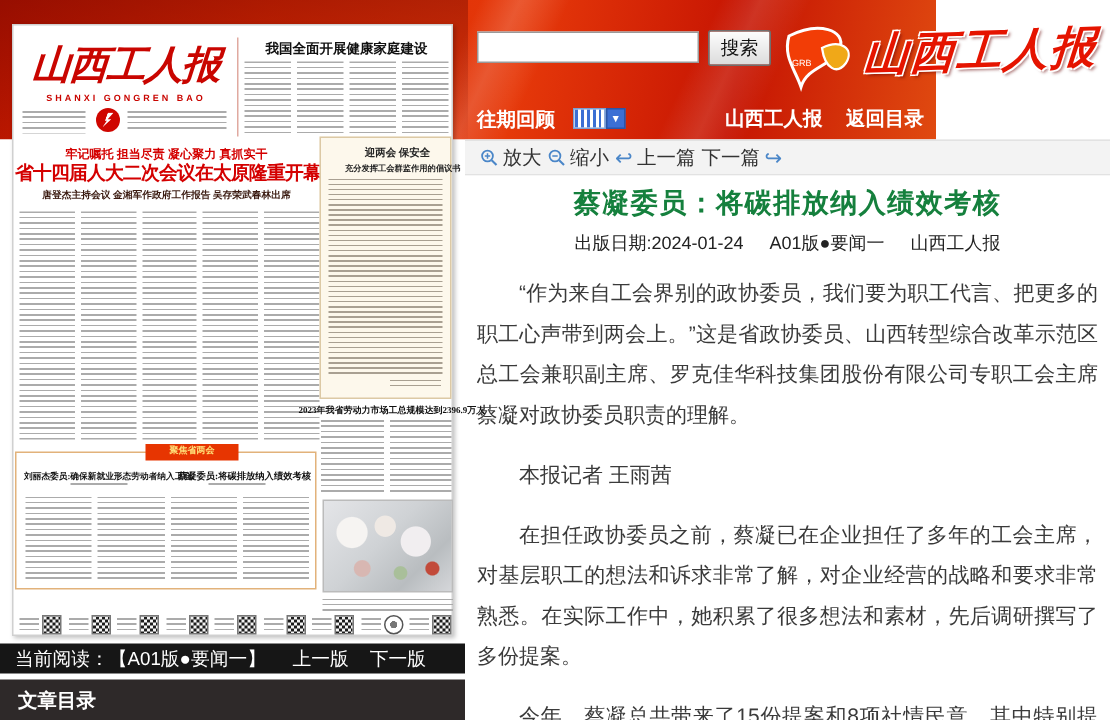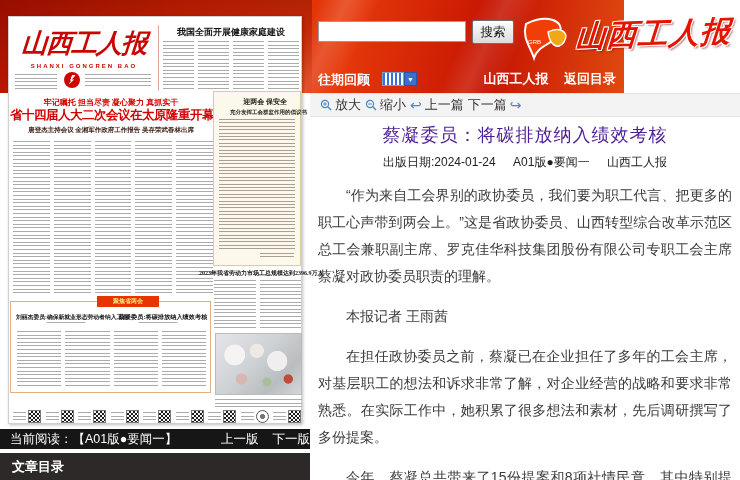--- a/index.html
+++ b/index.html
@@ -44,21 +44,21 @@
     font-family:"Liberation Serif", serif; white-space:nowrap; }
   
   .toolbar { position:absolute; left:310px; top:93px; width:430px; height:24px; background:#f3f3f3;
     border-top:1px solid #e2e2e2; border-bottom:1px solid #e2e2e2;
     display:flex; align-items:center; gap:4px; padding-left:10px; font-size:13px; color:#333; }
   .tbtn { display:flex; align-items:center; gap:3px; cursor:pointer; }
   .arrow-ic { color:#4a86c8; font-size:14px; line-height:1; }
   
   .article { position:absolute; left:310px; top:117px; width:430px; height:363px; background:#fff;
     overflow:hidden; }
-  .art-title { margin-top:6px; text-align:center; font-size:18px; font-weight:normal; color:#4c1d95;
+  .art-title { margin-top:6px; text-align:center; font-size:18px; font-weight:bold; color:#15803d;
     letter-spacing:1px; }
   .art-meta { margin-top:7px; text-align:center; font-size:12px; color:#222; }
   .art-meta span { margin:0 7px; }
   .art-body { margin-top:11px; padding:0 8px; font-size:14px; line-height:27px; color:#3a3a3a;
     text-align:justify; }
   .art-body p { text-indent:2em; margin-bottom:13px; }
   
   .left-white { position:absolute; left:0; top:93px; width:310px; height:387px; background:#fff; }
   .news-page { position:absolute; left:8px; top:16px; width:294px; height:408px; background:#fff;
     border:1px solid #d0d0d0; box-shadow:1px 1px 3px rgba(0,0,0,.25); cursor:pointer; }
@@ -121,21 +121,21 @@
   .qr-row { position:absolute; left:4px; top:392px; width:288px; height:14px; display:flex;
     align-items:center; justify-content:space-between; }
   .qr-group { display:flex; align-items:center; gap:2px; }
   .qr-label { width:13px; height:9px; }
   .qr { width:13px; height:13px; border:1px solid #777;
     background-image:repeating-conic-gradient(#1c1c1c 0% 25%, #f4f4f4 0% 50%); background-size:4px 4px; }
   .seal { width:13px; height:13px; border:1px solid #555; border-radius:50%;
     background:radial-gradient(#777 0 30%, transparent 32%); }
   
   .bar-current { position:absolute; left:0; top:429px; width:310px; height:20px; background:#161616;
-    color:#fff; font-size:12.5px; display:flex; align-items:center; padding:0 0 0 10px; }
+    color:#fff; font-size:12.5px; display:flex; align-items:center; padding:0 26px 0 10px; }
   .bar-current .pg { margin-left:auto; cursor:pointer; }
   .bar-current .pg2 { margin-left:14px; cursor:pointer; }
   .bar-toc { position:absolute; left:0; top:453px; width:310px; height:27px; background:#2e2929;
     color:#fff; font-size:13px; font-weight:bold; padding:5px 0 0 12px; }
 </style>
 </head>
 <body>
 
 <div id="app">
 

